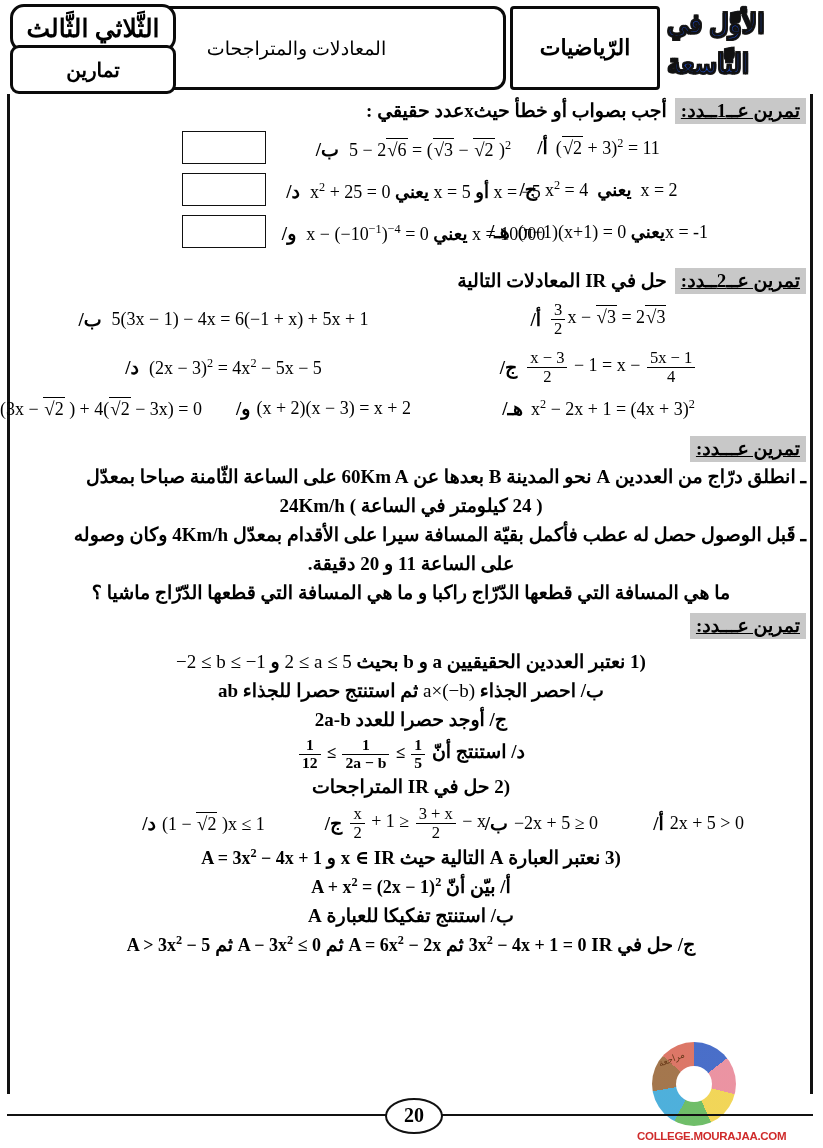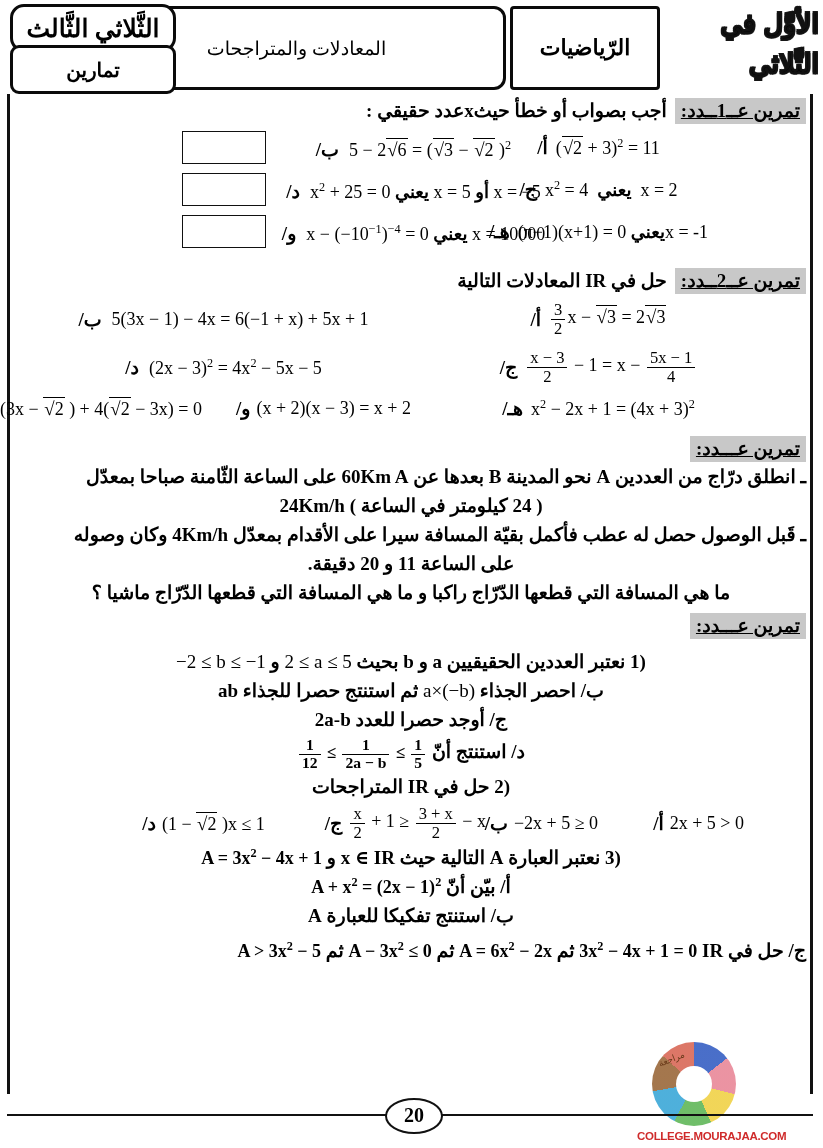--- a/index.html
+++ b/index.html
@@ -27,26 +27,26 @@
     left: 0;
     width: 823px;
     height: 92px;
     direction: rtl;
   }
   .hdr-title {
     position: absolute;
     top: 4px;
     right: 4px;
     width: 152px;
-    text-align: right;
-    font-family: Liberation Sans, sans-serif;
+    text-align: left;
+    font-family: Liberation Serif, serif;
     font-size: 27px;
     font-weight: bold;
     line-height: 40px;
-    color: #000000;
+    color: #1d4ed8;
     -webkit-text-stroke: 1.2px #111;
     text-shadow:
       -1px -1px 0 #222, 1px -1px 0 #222,
       -1px 1px 0 #222, 1px 1px 0 #222;
   }
   .hdr-box {
     position: absolute;
     border: 3px solid #0a0a0a;
     background: #ffffff;
     display: flex;
@@ -323,21 +323,21 @@
   }
 </style>
 </head>
 <body>
 
 <div id="page">
 
   <div class="header">
     <div class="hdr-title">
       <div>الأوَّل في</div>
-      <div>التَّلاثي</div>
+      <div>التَّاسعة</div>
     </div>
     <div class="hdr-box hdr-subject">الرّياضيات</div>
     <div class="hdr-box hdr-chapter">المعادلات والمتراجحات</div>
     <div class="hdr-box hdr-term">الثَّلاثي الثَّالث</div>
     <div class="hdr-box hdr-kind">تمارين</div>
   </div>
 
   <div class="frame"></div>
 
   <div class="content">
@@ -566,21 +566,21 @@
         <span>بيّن أنّ</span>
         <span class="math">A + x<sup class="e">2</sup> = (2x − 1)<sup class="e">2</sup></span>
       </div>
 
       <div class="para center">
         <span>ب/</span>
         <span>استنتج تفكيكا للعبارة</span>
         <span class="inlb">A</span>
       </div>
 
-      <div class="para center" style="margin-top:8px;text-align:right;">
+      <div class="para center" style="margin-top:2px;">
         <span>ج/</span>
         <span>حل في</span>
         <span class="inlb">IR</span>
         <span class="math">3x<sup class="e">2</sup> − 4x + 1 = 0</span>
         <span>ثم</span>
         <span class="math">A = 6x<sup class="e">2</sup> − 2x</span>
         <span>ثم</span>
         <span class="math">A − 3x<sup class="e">2</sup> ≤ 0</span>
         <span>ثم</span>
         <span class="math">A &gt; 3x<sup class="e">2</sup> − 5</span>

